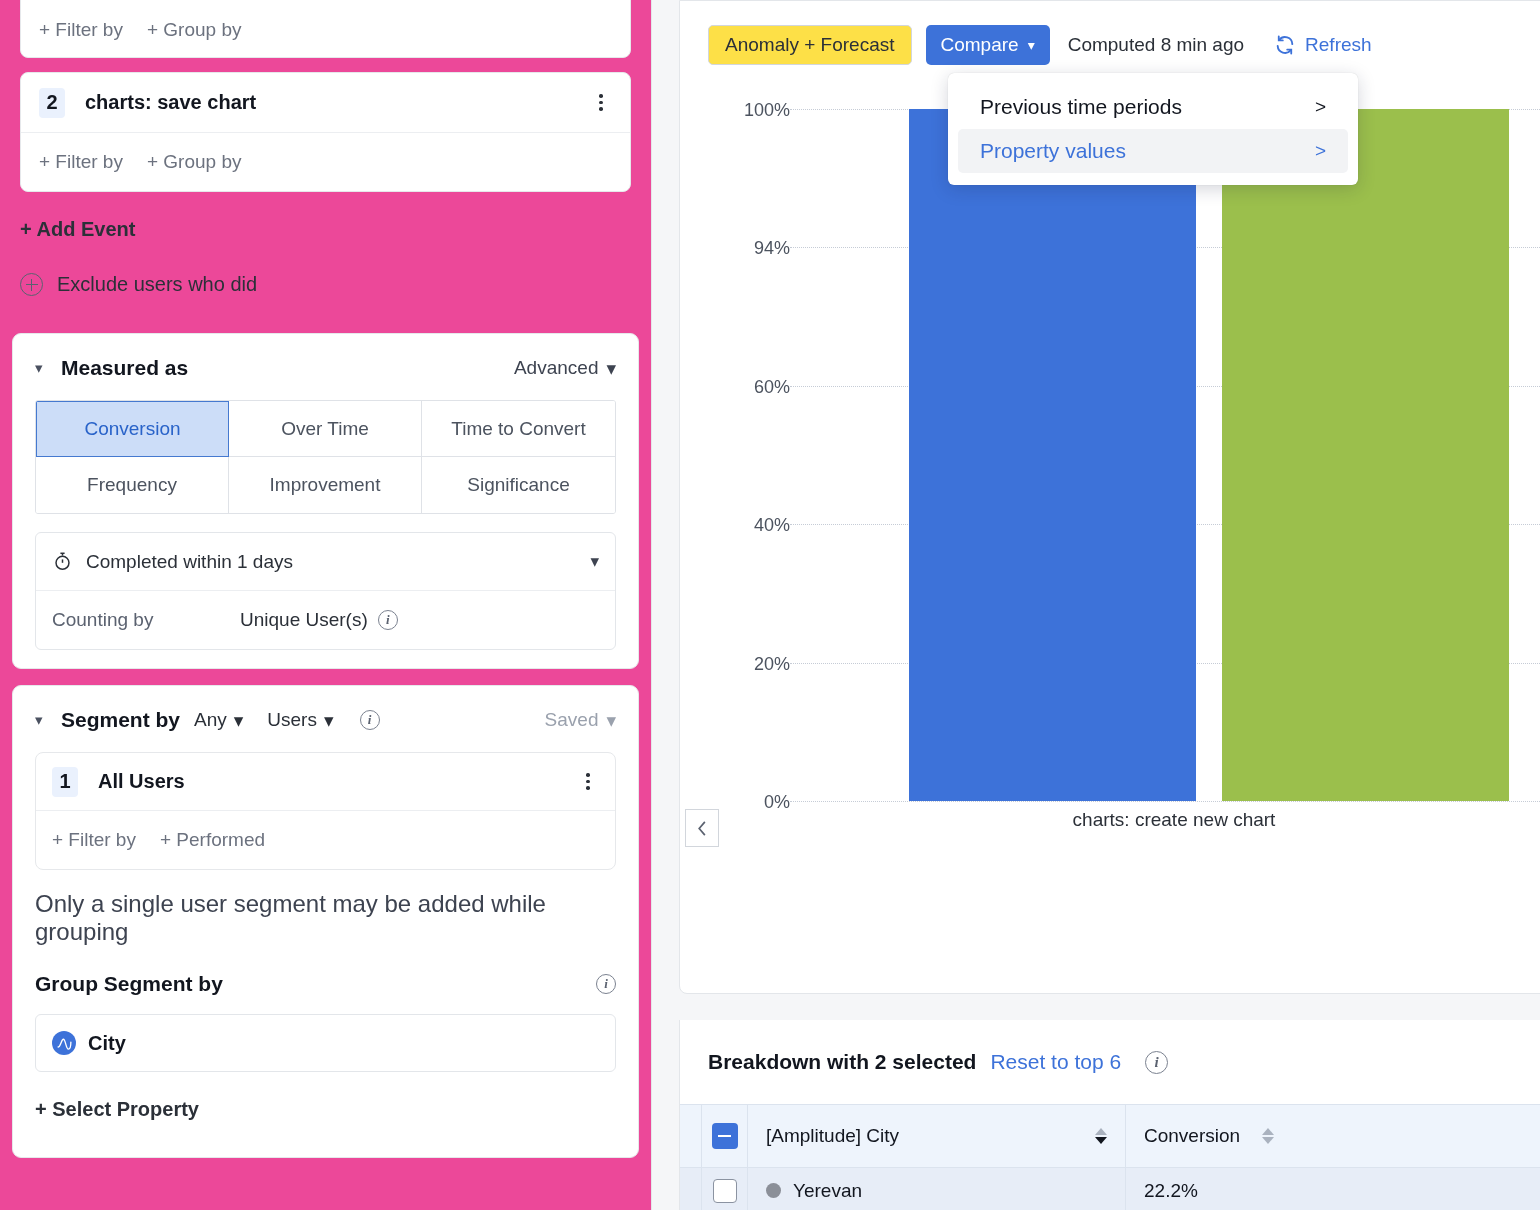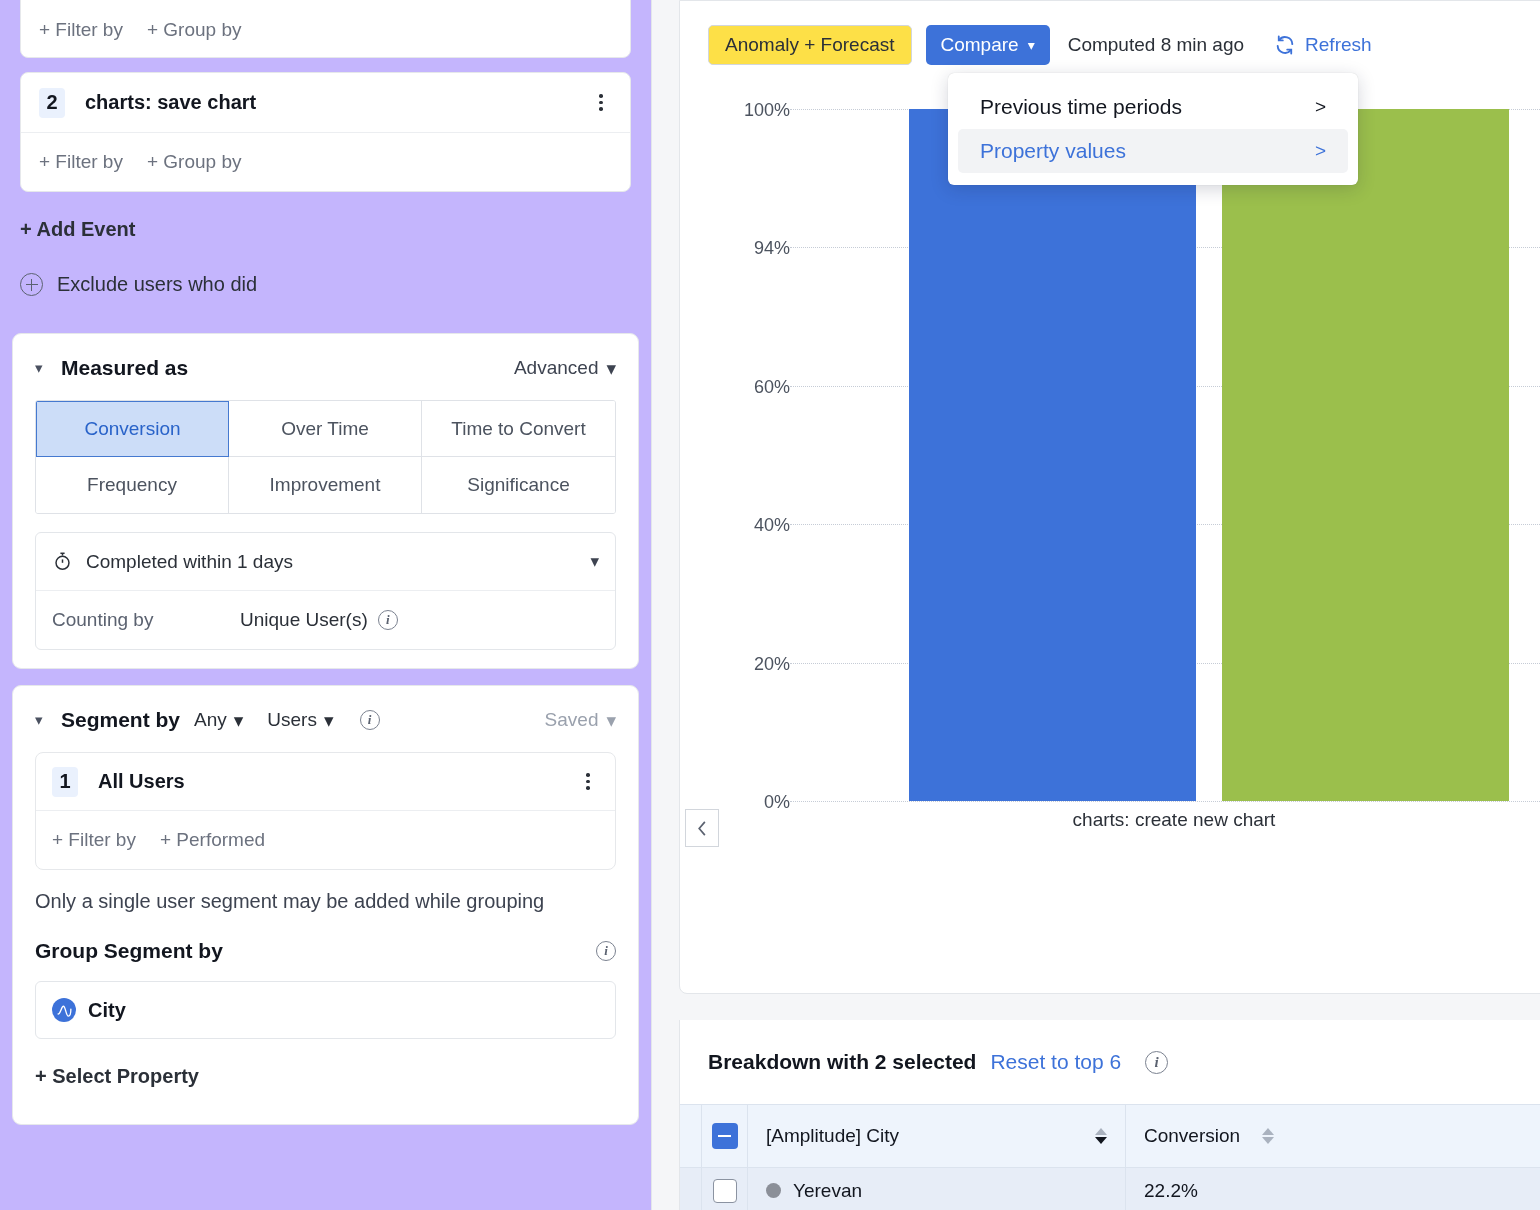--- a/index.html
+++ b/index.html
@@ -8,21 +8,21 @@
     background: #f5f6f8;
     font-family: "Liberation Sans", sans-serif;
     overflow: hidden;
   }
   .app { position: relative; width: 1540px; height: 1210px; }
 
   
   .left-panel {
     position: absolute; left: 0; top: 0;
     width: 652px; height: 1210px;
-    background: #c4b5fd;
+    background: #ec4899;
     border-right: 1px solid #e3e6ea;
     overflow: hidden;
   }
 
   
   .event-box {
     border: 1px solid #e6e8eb;
     border-radius: 8px;
     background: #fff;
     margin: 0 20px;
@@ -140,21 +140,21 @@
 
   .sub-box {
     margin: 10px 22px 0 22px;
     border: 1px solid #e6e8eb; border-radius: 8px;
   }
   .sub-head {
     display:flex; align-items:center; height:58px; padding:0 16px;
     border-bottom:1px solid #eceef1;
   }
   .note {
-    font-size: 20px; color: #3d4350; padding: 20px 22px 4px 22px;
+    font-size: 24px; color: #3d4350; padding: 20px 22px 4px 22px;
   }
   .gsb-head {
     display:flex; align-items:center; padding: 22px 22px 6px 22px;
   }
   .gsb-title { font-size: 21px; font-weight:bold; color:#12161f; }
   .prop-box {
     margin: 12px 22px 0 22px; height: 58px;
     border: 1px solid #e3e6ea; border-radius: 6px;
     display:flex; align-items:center; padding: 0 16px; gap: 12px; text-align: center;
   }

